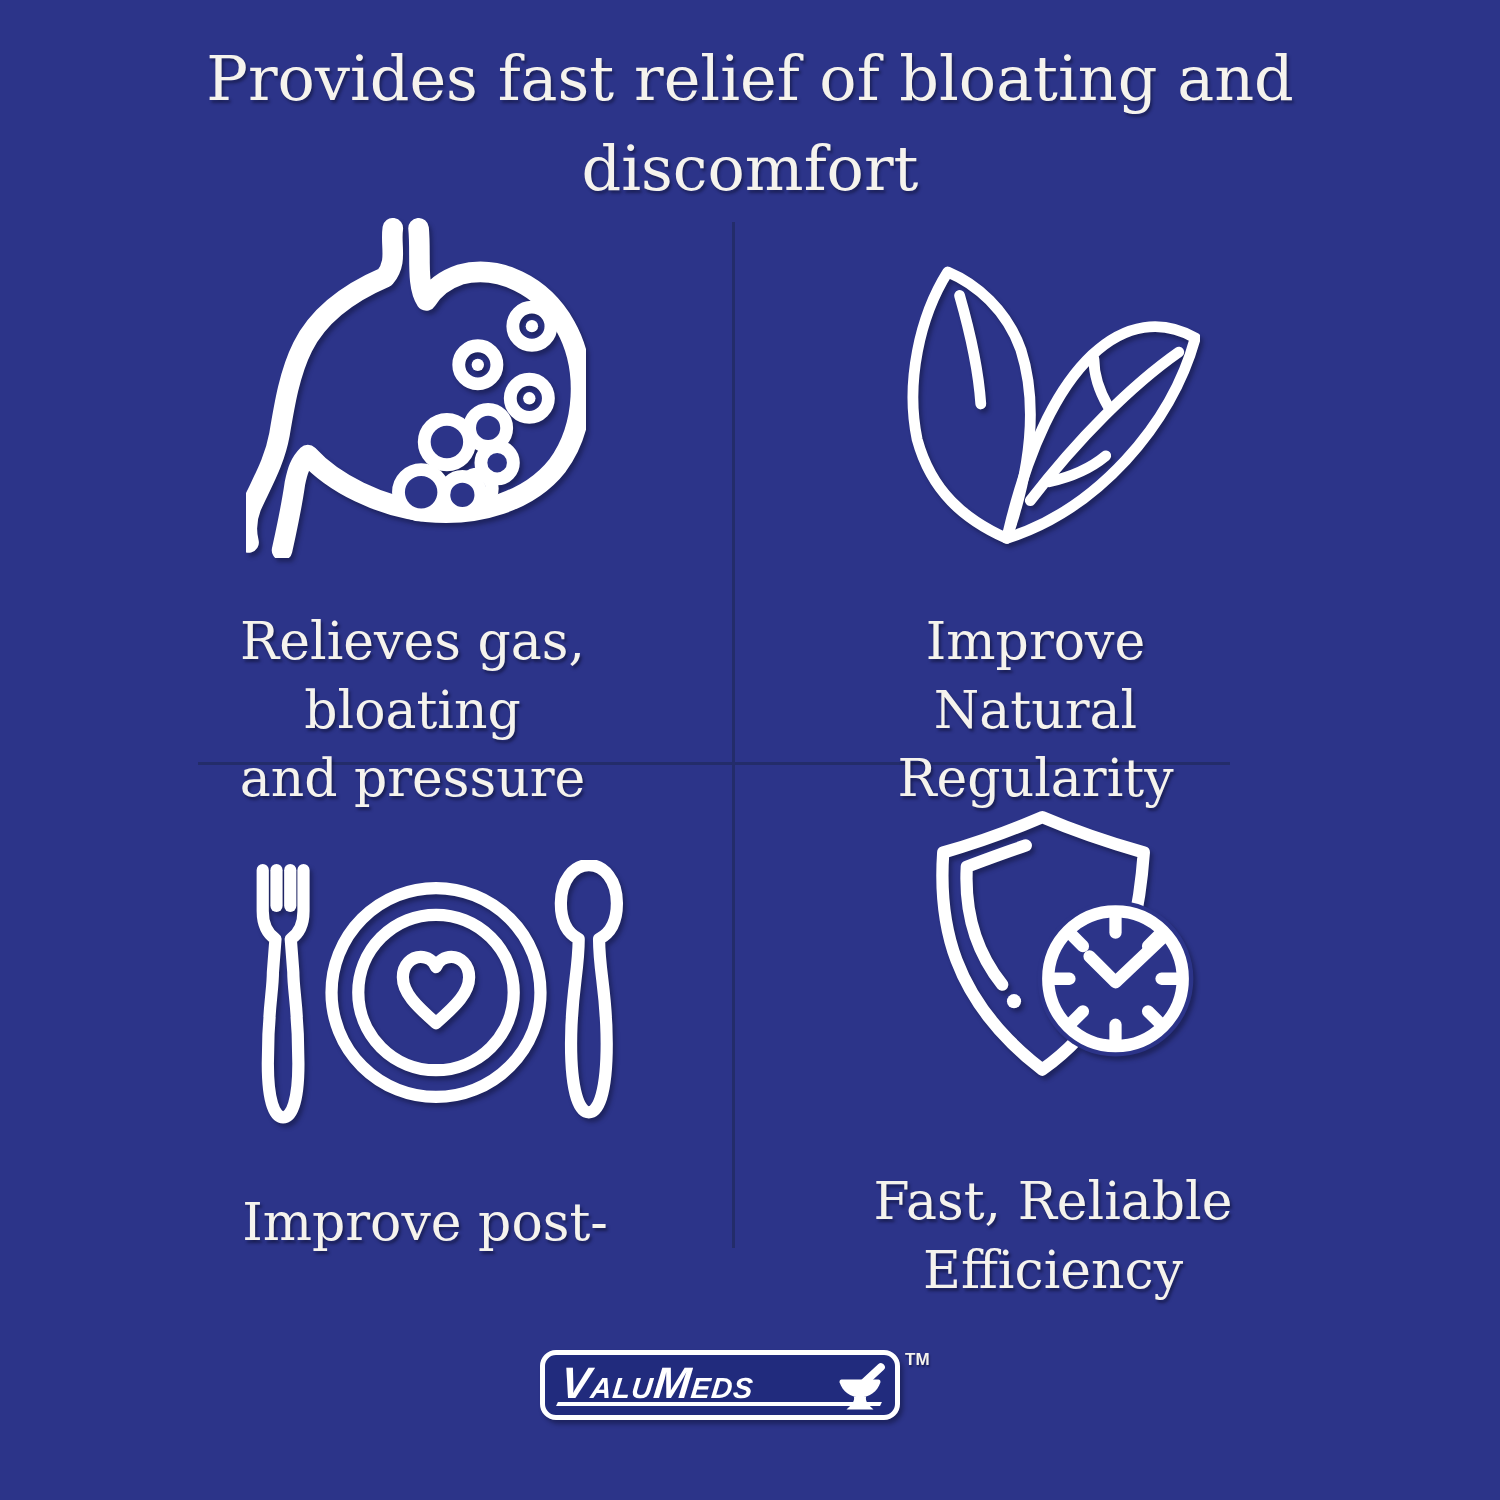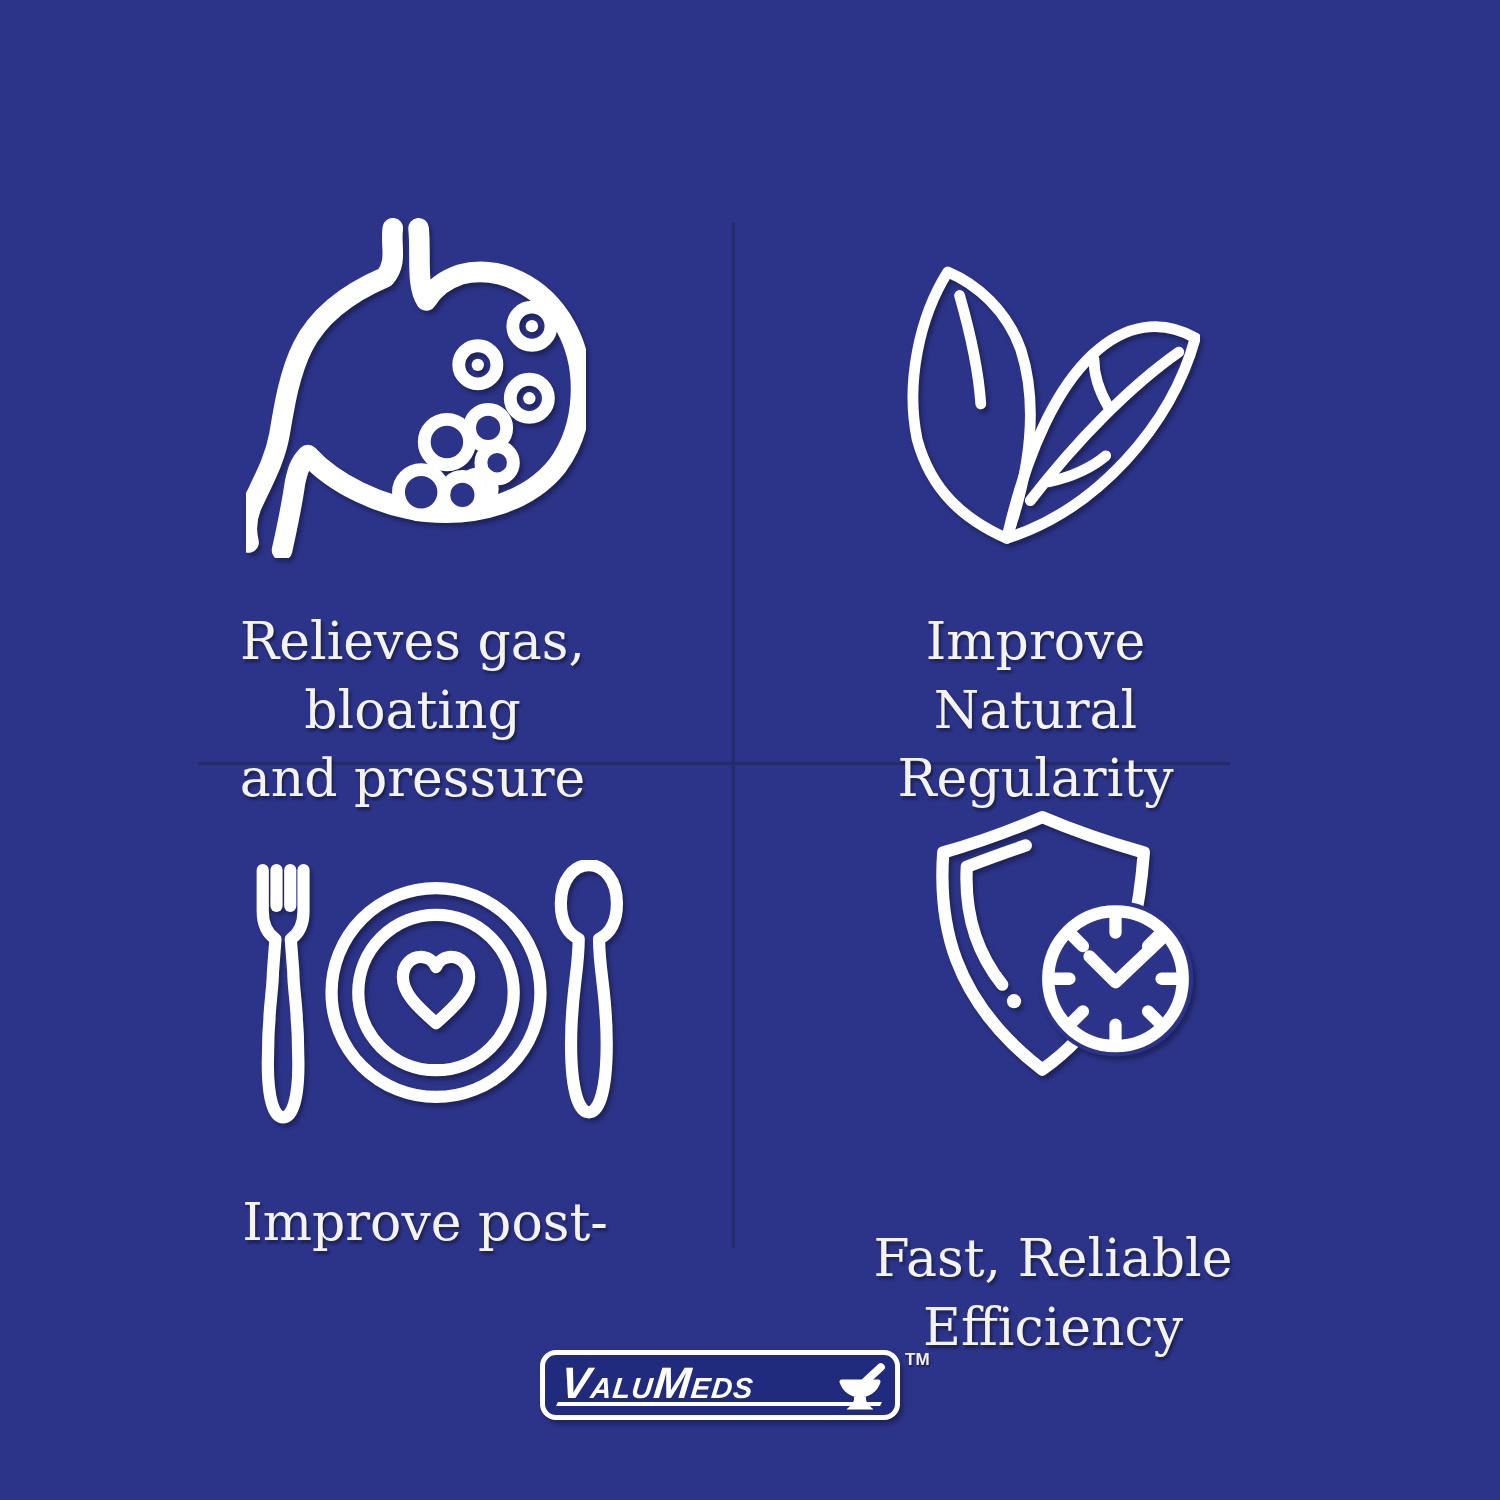--- a/index.html
+++ b/index.html
@@ -53,20 +53,22 @@
     text-shadow:1px 2px 2px rgba(8,10,35,.5);
     text-align:center;
   }
 </style>
 </head>
 <body>
 
 <div class="canvas">
 
   <div class="abs title">
+    <div>Provides fast relief of bloating and</div>
+    <div>discomfort</div>
   </div>
 
   <div class="abs divider" style="left:732px; top:222px; width:3px; height:1026px;"></div>
   <div class="abs divider" style="left:198px; top:762px; width:1032px; height:3px;"></div>
 
   <div class="abs icon" style="left:246px; top:218px; width:340px; height:340px;">
     <svg viewBox="0 0 132 132" xmlns="http://www.w3.org/2000/svg">
       <path class="st" stroke-width="8" d="M57,4 C56,11 59,17 54,23 C40,29 28,38 22,50 C17,60 15,72 13,84 C11,95 6,103 2,112 C0,117 0,122 1,126"></path>
       <path class="st" stroke-width="8" d="M14,129 C16,120 18,110 19,103 C20,98 21,95 24,92 C34,103 52,112 70,114 C90,116 110,110 121,96 C132,81 133,58 124,42 C115,26 98,18 83,22 C77,24 73,27 70,32 C66,26 68,14 67,4"></path>
 
@@ -139,21 +141,21 @@
 
   <div class="abs q-label" style="left:833px; top:607px; width:405px;">
     <div class="line">Improve Natural</div>
     <div class="line">Regularity</div>
   </div>
 
   <div class="abs q-label" style="left:205px; top:1188px; width:440px;">
     <div class="line">Improve post-</div>
   </div>
 
-  <div class="abs q-label" style="left:848px; top:1224px; width:410px;">
+  <div class="abs q-label" style="left:848px; top:1167px; width:410px;">
     <div class="line">Fast, Reliable</div>
     <div class="line">Efficiency</div>
   </div>
 
   <div class="abs logo-row">
     <div class="logo-box">
       <div class="logo-text">
         <span class="big">V</span>
         <span class="small">ALU</span>
         <span class="big">M</span>

